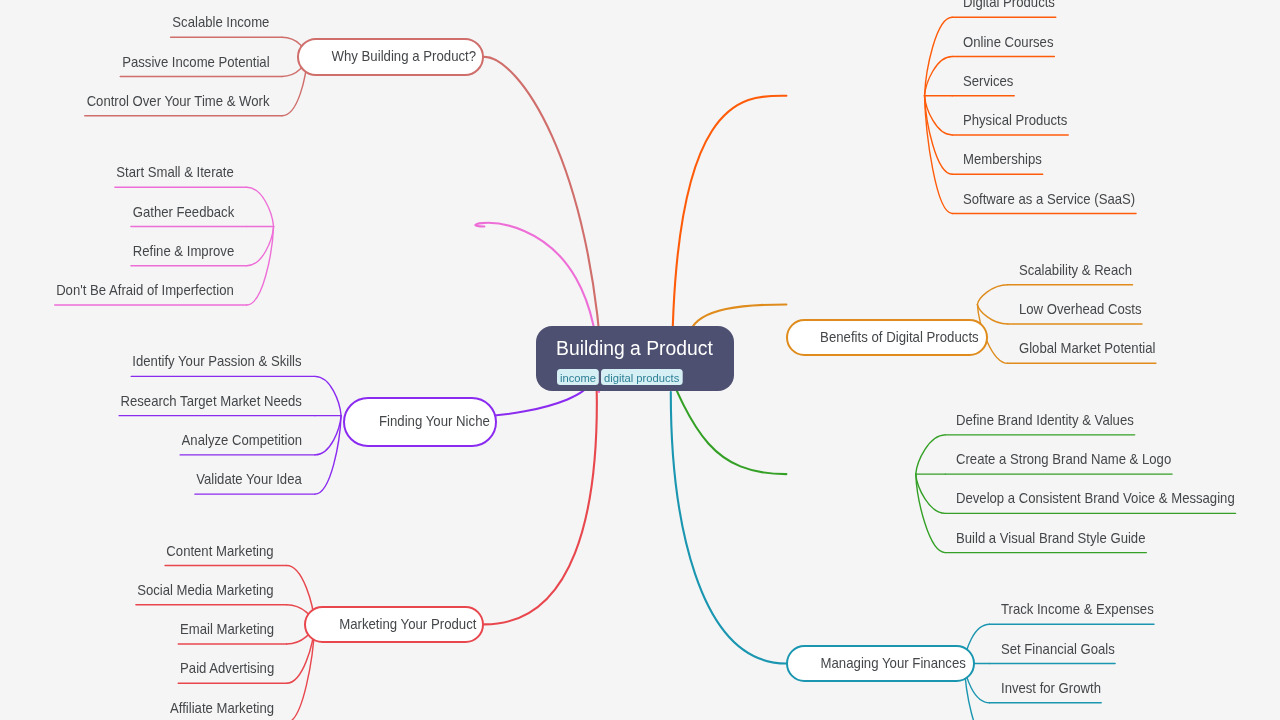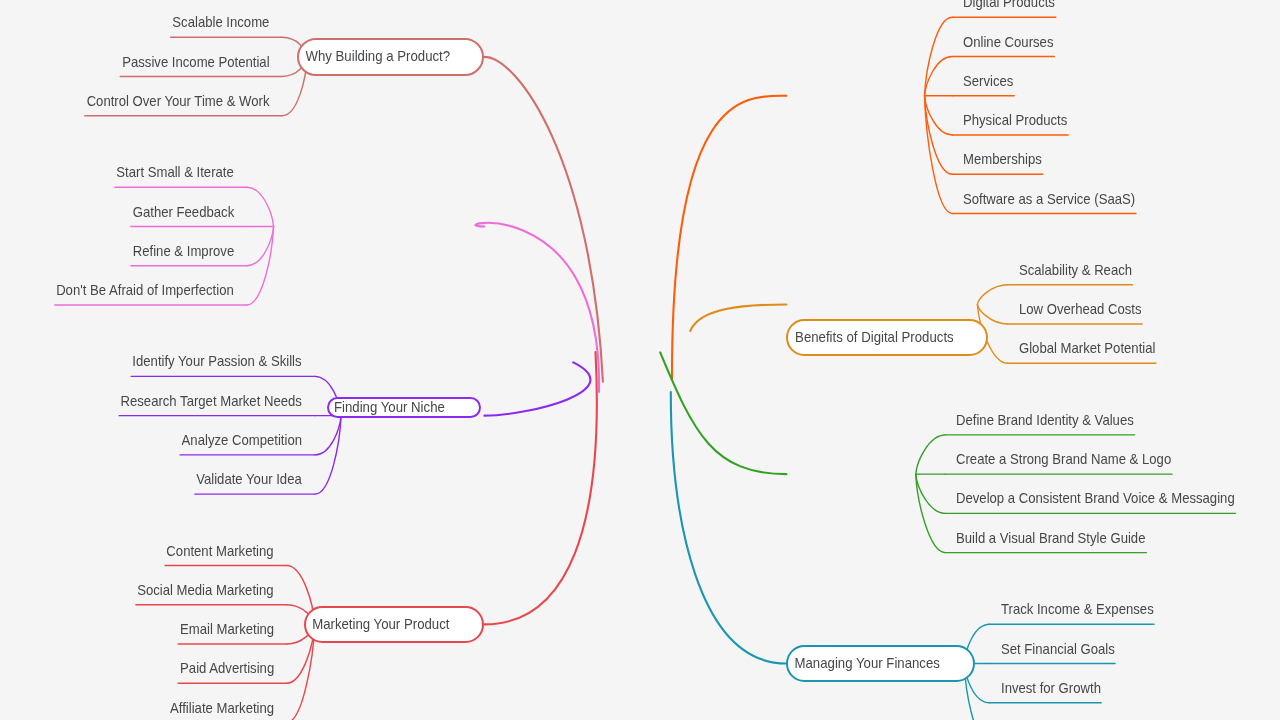--- a/index.html
+++ b/index.html
@@ -7,21 +7,21 @@
        font-family:"Liberation Sans",sans-serif;-webkit-font-smoothing:antialiased;}
   #stage{position:relative;width:1280px;height:720px;}
   #links{position:absolute;left:0;top:0;width:1280px;height:720px;}
   #tpl-path{display:none;}
   .leaf{position:absolute;white-space:nowrap;font-size:14.4px;line-height:14.4px;
         color:#44474a;transform:scaleX(0.912) translateZ(0);}
   .leaf.l{transform-origin:100% 50%;}
   .leaf.r{transform-origin:0% 50%;}
   .branch{position:absolute;background:#fff;border-style:solid;border-width:2px;
           border-radius:999px;box-sizing:border-box;display:flex;align-items:center;
-          justify-content:flex-start;}
+          justify-content:flex-end;}
   .branch > span{font-size:14.4px;line-height:15px;color:#44474a;white-space:nowrap;
                  display:inline-block;transform:scaleX(0.918) translateZ(0);}
   #root{position:absolute;border-radius:16px;}
   #root .title{position:absolute;white-space:nowrap;font-size:20px;line-height:20px;
                transform:scaleX(0.966) translateZ(0);transform-origin:0% 50%;}
   .tag{position:absolute;font-size:11.8px;line-height:11px;border-radius:3.5px;
        white-space:nowrap;padding:4.7px 3.1px 0.3px 3.1px;transform:scaleX(0.95) translateZ(0);
        transform-origin:0% 50%;}
 </style>
 </head>
@@ -100,32 +100,39 @@
       <path fill="none" stroke-linecap="round" d="M989.5999999999999,624.3 L1154.003,624.3" stroke="#1a96b0" stroke-width="1.4"></path>
       <path fill="none" stroke-linecap="round" d="M964.23128125,663.55 C965.3212812500001,650.5582499999999 973.4999999999999,624.3 989.5999999999999,624.3" stroke="#1a96b0" stroke-width="1.4"></path>
       <path fill="none" stroke-linecap="round" d="M989.5999999999999,663.55 L1115.1005,663.55" stroke="#1a96b0" stroke-width="1.4"></path>
       <path fill="none" stroke-linecap="round" d="M964.23128125,663.55 C965.3212812500001,663.55 973.4999999999999,663.55 989.5999999999999,663.55" stroke="#1a96b0" stroke-width="1.4"></path>
       <path fill="none" stroke-linecap="round" d="M989.5999999999999,702.8 L1101.23525,702.8" stroke="#1a96b0" stroke-width="1.4"></path>
       <path fill="none" stroke-linecap="round" d="M964.23128125,663.55 C965.3212812500001,676.54175 973.4999999999999,702.8 989.5999999999999,702.8" stroke="#1a96b0" stroke-width="1.4"></path>
       <path fill="none" stroke-linecap="round" d="M989.5999999999999,742.05 L1001.3,742.05" stroke="#1a96b0" stroke-width="1.4"></path>
       <path fill="none" stroke-linecap="round" d="M964.23128125,663.55 C965.3212812500001,689.5335 973.4999999999999,742.05 989.5999999999999,742.05" stroke="#1a96b0" stroke-width="1.4"></path>
     </svg>
 
+  <div id="root" style="left: 536.1px; top: 326.4px; width: 197.6px; height: 65.1px; background: rgb(77, 80, 112);">
+    <div class="title" style="color: rgb(255, 255, 255); left: 20.3px; top: 11.2px;">Building a Product</div>
+    <div class="tagrow">
+        <div class="tag" style="background: rgb(214, 239, 245); color: rgb(44, 127, 148); left: 21.2px; top: 42.3px;">income</div>
+        <div class="tag" style="background: rgb(214, 239, 245); color: rgb(44, 127, 148); left: 65.3078px; top: 42.3px;">digital products</div>
+      </div>
+  </div>
 
 <div class="branch" style="left: 297.029px; top: 38.125px; width: 187.371px; height: 37.5px; border-color: rgb(207, 110, 107);">
     <span>Why Building a Product?</span>
   </div>
     <div class="leaf l" style="right: 1010.9px; top: 15.3px;">Scalable Income</div>
     <div class="leaf l" style="right: 1010.9px; top: 54.55px;">Passive Income Potential</div>
     <div class="leaf l" style="right: 1010.9px; top: 93.8px;">Control Over Your Time &amp; Work</div>
     <div class="leaf l" style="right: 1046.2px; top: 165.3px;">Start Small &amp; Iterate</div>
     <div class="leaf l" style="right: 1046.2px; top: 204.55px;">Gather Feedback</div>
     <div class="leaf l" style="right: 1046.2px; top: 243.8px;">Refine &amp; Improve</div>
     <div class="leaf l" style="right: 1046.2px; top: 283.05px;">Don't Be Afraid of Imperfection</div>
-    <div class="branch" style="left: 327px; top: 396.9px; width: 153.606px; height: 21px; border-color: rgb(139, 43, 240);">
+    <div class="branch" style="left: 343px; top: 396.9px; width: 153.606px; height: 50px; border-color: rgb(139, 43, 240);">
     <span>Finding Your Niche</span>
   </div>
     <div class="leaf l" style="right: 978px; top: 354.45px;">Identify Your Passion &amp; Skills</div>
     <div class="leaf l" style="right: 978px; top: 393.7px;">Research Target Market Needs</div>
     <div class="leaf l" style="right: 978px; top: 432.95px;">Analyze Competition</div>
     <div class="leaf l" style="right: 978px; top: 472.2px;">Validate Your Idea</div>
     <div class="branch" style="left: 304.373px; top: 605.625px; width: 180.027px; height: 37.5px; border-color: rgb(232, 71, 78);">
     <span>Marketing Your Product</span>
   </div>
     <div class="leaf l" style="right: 1006.2px; top: 543.55px;">Content Marketing</div>

